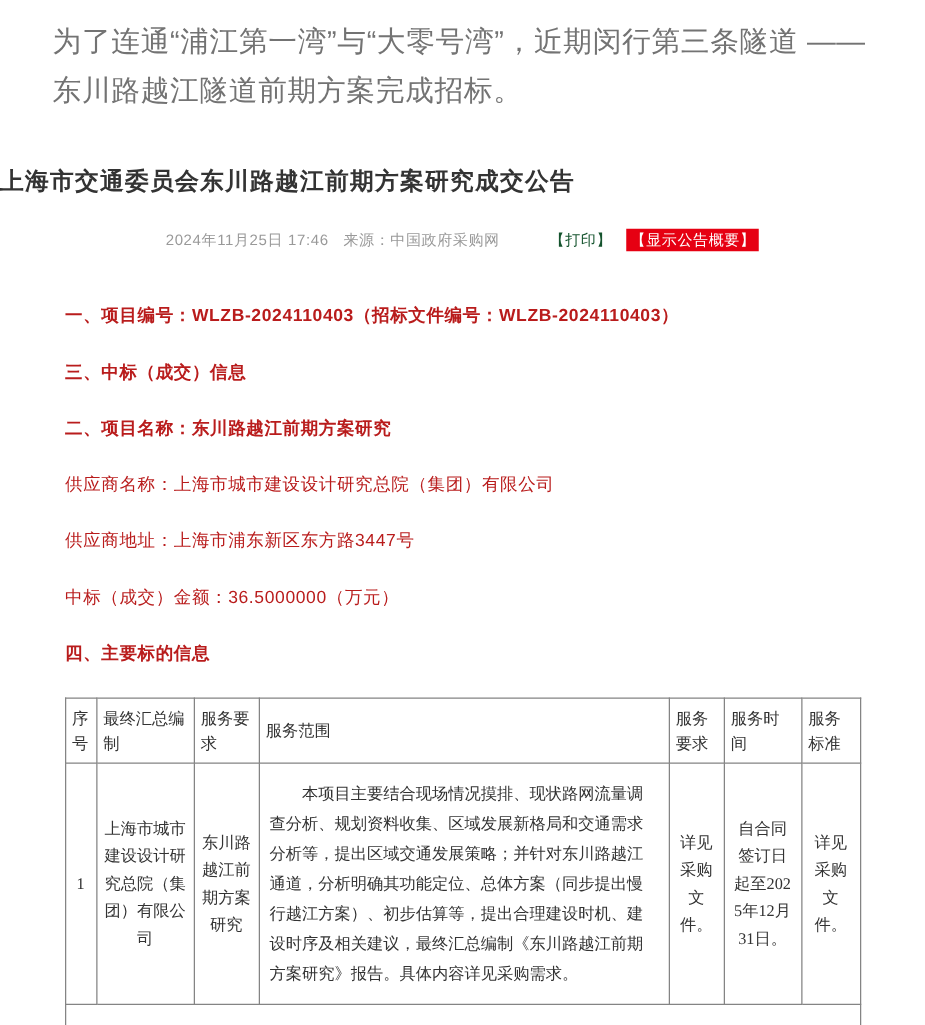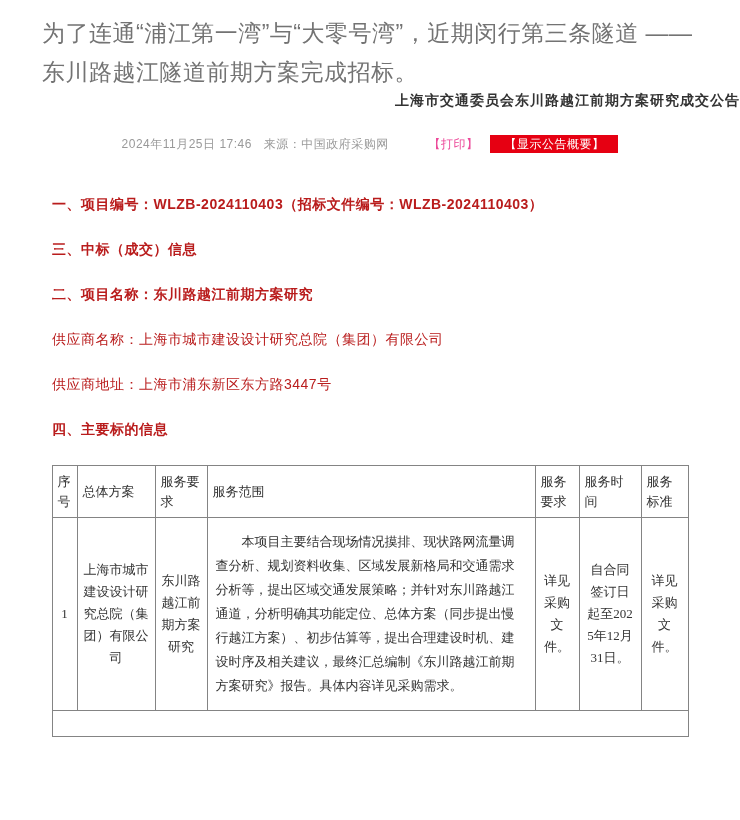--- a/index.html
+++ b/index.html
@@ -9,30 +9,30 @@
     position:relative; overflow:hidden;
     font-family:"Liberation Sans","DejaVu Sans",sans-serif;
     color:#333333;
   }
   .intro {
     padding:14px 42px 0 42px;
     font-size:23px; line-height:39px;
     color:#737373; font-weight:400; letter-spacing:0.5px;
   }
   .title {
-    text-align:right;
-    font-size:14px; font-weight:700; color:#333; letter-spacing:1px;
+    margin-top:40px; text-align:left;
+    font-size:19px; font-weight:700; color:#333; letter-spacing:1px;
   }
   .meta {
     margin-top:26px; text-align:center;
     font-size:12px; color:#999999; letter-spacing:0.5px;
   }
   .meta span { margin:0 4px; }
-  .meta .print { color:#ec4899; cursor:pointer;margin-left:32px; }
-  .meta .summary { background:#e60012; color:#ffffff; padding:2px 14px; cursor:pointer; }
+  .meta .print { color:#14532d; cursor:pointer;margin-left:32px; }
+  .meta .summary { background:#e60012; color:#ffffff; padding:2px 3px; cursor:pointer; }
   .sections { margin-top:42px; padding:0 52px; }
   .sec { font-size:14px; line-height:18px; margin-bottom:27px; color:#b91c1c; letter-spacing:0.5px; }
   .sec .lbl { font-weight:400; }
   .sec.bold, .sec.bold .lbl, .sec.bold .val { font-weight:700; }
   table.info-table {
     border-collapse:collapse; table-layout:fixed;
     margin:10px auto 4px auto; width:636px;font-family:Liberation Serif, serif;
   }
   .info-table th, .info-table td {
     border:1px solid #848484;
@@ -76,39 +76,42 @@
     </p>
     <p class="sec bold">
       <span class="lbl">二、项目名称：</span><span class="val">东川路越江前期方案研究</span>
     </p>
     <p class="sec">
       <span class="lbl">供应商名称：</span><span class="val">上海市城市建设设计研究总院（集团）有限公司</span>
     </p>
     <p class="sec">
       <span class="lbl">供应商地址：</span><span class="val">上海市浦东新区东方路3447号</span>
     </p>
+    <p class="sec">
+      <span class="lbl">中标（成交）金额：</span><span class="val">36.5000000（万元）</span>
+    </p>
     <p class="sec bold">
       <span class="lbl">四、主要标的信息</span><span class="val"></span>
     </p>
   </div>
 
   <table class="info-table">
     <colgroup>
       <col style="width:25px">
       <col style="width:78px">
       <col style="width:52px">
       <col style="width:328px">
       <col style="width:44px">
       <col style="width:62px">
       <col style="width:47px">
     </colgroup>
     <tbody>
         <tr class="head-row">
       <th>序号</th>
-      <th>总体方案</th>
+      <th>最终汇总编制</th>
       <th>服务要求</th>
       <th>服务范围</th>
       <th>服务要求</th>
       <th>服务时间</th>
       <th>服务标准</th>
     </tr>
     <tr class="main-row">
       <td class="c">1</td>
       <td class="c">上海市城市建设设计研究总院（集团）有限公司</td>
       <td class="c">东川路越江前期方案研究</td>

